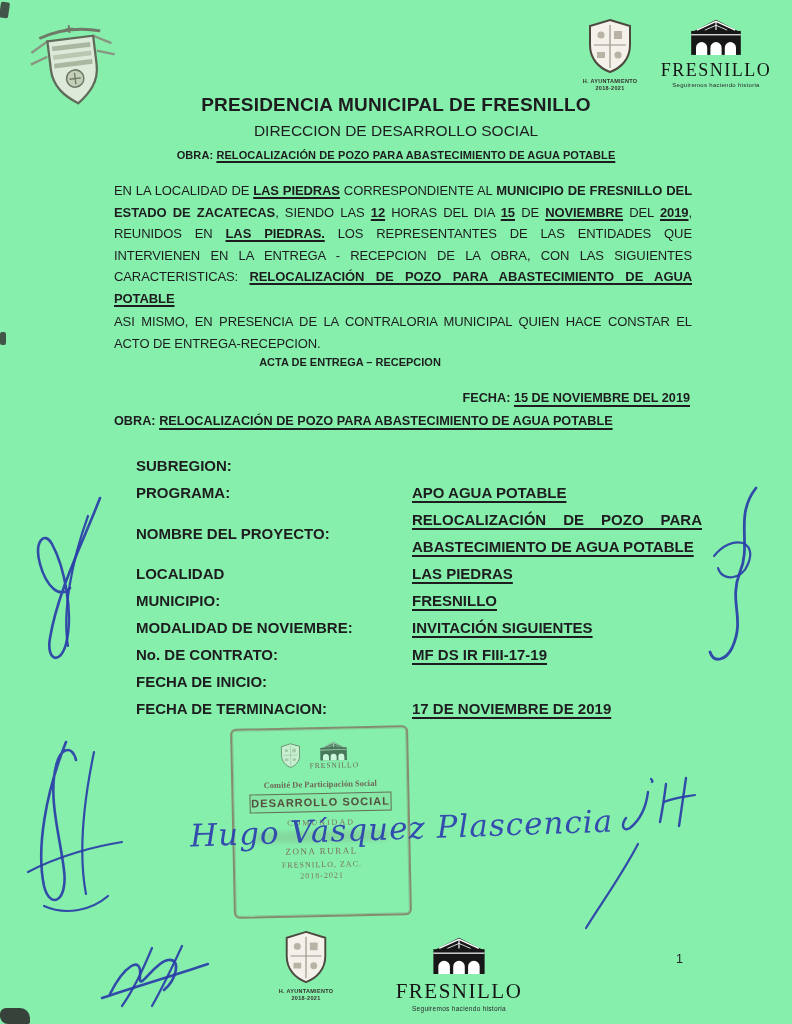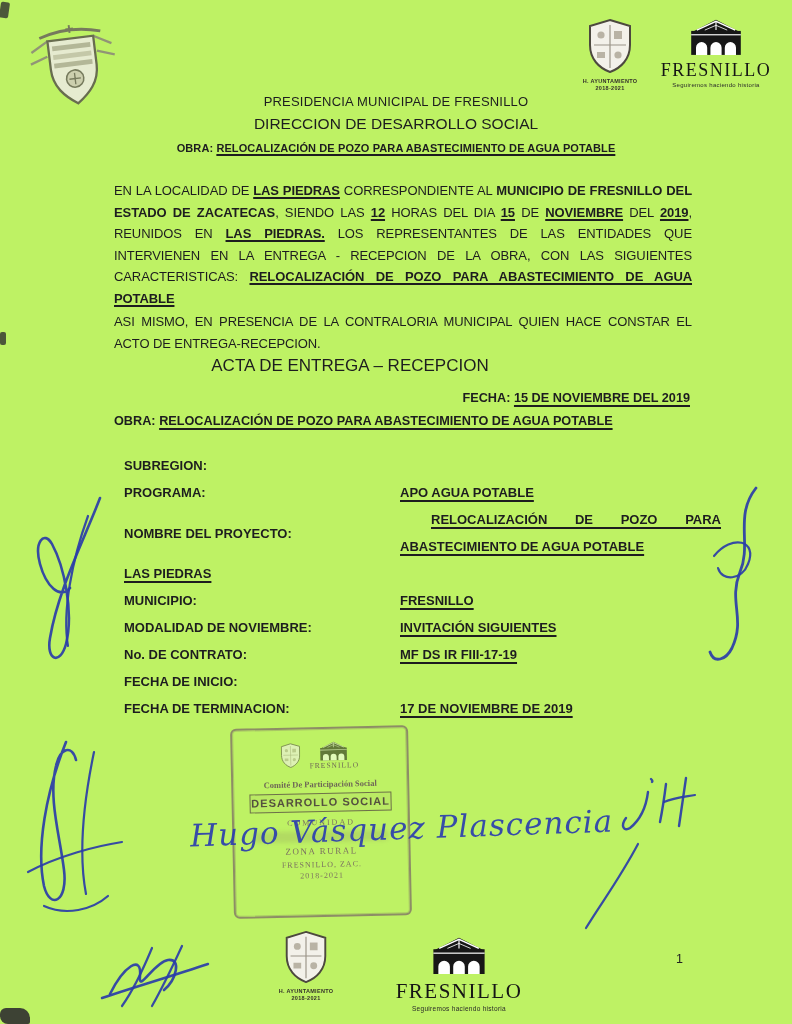--- a/index.html
+++ b/index.html
@@ -1,18 +1,18 @@
 <!DOCTYPE html>
 <html><head>
 <meta charset="utf-8">
 <title>Scanned Document</title>
 <style>
   html,body{margin:0;padding:0;background:#ffffff;}
   .page{
-    position:relative;width:792px;height:1024px;background:#bef264;overflow:hidden;
+    position:relative;width:792px;height:1024px;background:#86efac;overflow:hidden;
     font-family:"Liberation Sans",sans-serif;color:#1d1d1f;
   }
   .b{font-weight:700;}
   .u{text-decoration:underline;text-decoration-thickness:1.5px;text-underline-offset:2px;}
 
   
   .artifact{position:absolute;background:#2f2f2f;opacity:.8;border-radius:2px;}
   .a1{left:0;top:2px;width:9px;height:16px;transform:rotate(8deg);}
   .a2{left:0;top:332px;width:6px;height:13px;}
   .a3{left:0;top:1008px;width:30px;height:16px;border-radius:6px 10px 2px 8px;opacity:.9;}
@@ -25,39 +25,39 @@
   .seal-block{width:60px;text-align:center;}
   .seal-block svg{width:44px;height:56px;}
   .seal-cap{font-size:5.5px;line-height:1.25;color:#33302a;font-weight:700;letter-spacing:.3px;}
   .fres-logo{width:120px;text-align:center;}
   .fres-logo .emblem{width:56px;height:37px;}
   .fres-word{font-family:"Liberation Serif",serif;font-size:18px;letter-spacing:1.5px;color:#151515;margin-top:1px;}
   .fres-tag{font-size:6px;color:#2a2a2a;margin-top:1px;letter-spacing:.3px;}
 
   
   .hdr{position:absolute;left:0;right:0;top:94px;text-align:center;}
-  .hdr-title{font-size:13px;font-weight:400;letter-spacing:.2px;}
+  .hdr-title{font-size:19px;font-weight:700;letter-spacing:.2px;}
   .hdr-sub{font-size:15.5px;font-weight:400;margin-top:6px;}
   .hdr-obra{font-size:11px;font-weight:700;margin-top:9px;letter-spacing:.1px;}
 
   
   .p1{position:absolute;left:114px;top:180px;width:578px;font-size:13px;line-height:21.6px;text-align:justify;letter-spacing:-.1px;}
   .p2{position:absolute;left:114px;top:311px;width:578px;font-size:13px;line-height:21.6px;text-align:justify;letter-spacing:-.1px;}
-  .acta{position:absolute;left:114px;top:356px;width:472px;text-align:center;font-size:17px;font-weight:400;}
+  .acta{position:absolute;left:114px;top:356px;width:472px;text-align:center;font-size:11px;font-weight:700;}
   .fecha{position:absolute;right:102px;top:391px;font-size:12.7px;font-weight:700;}
   .obra-line{position:absolute;left:114px;top:414px;font-size:12.7px;font-weight:700;}
 
   
-  .fields{position:absolute;left:124px;top:452px;width:566px;font-size:13px;}
+  .fields{position:absolute;left:136px;top:452px;width:566px;font-size:15px;}
   .frow{display:flex;align-items:flex-start;min-height:27px;line-height:27px;}
   .frow.tall{min-height:54px;align-items:center;}
   .flabel{width:276px;font-weight:700;flex:none;}
   .fvalue{flex:1;font-weight:700;}
   .uv{text-decoration:underline;text-decoration-thickness:1.5px;text-underline-offset:3px;}
-  .vline1{display:block;width:100%;text-align:justify;text-align-last:justify;text-decoration:underline;text-decoration-thickness:1.5px;text-underline-offset:3px;margin-left:31px;}
+  .vline1{display:block;width:100%;text-align:justify;text-align-last:justify;text-decoration:underline;text-decoration-thickness:1.5px;text-underline-offset:3px;}
   .vline2{display:inline-block;text-decoration:underline;text-decoration-thickness:1.5px;text-underline-offset:3px;}
 
   
   .stamp{
     position:absolute;left:232px;top:727px;width:178px;height:190px;box-sizing:border-box;
     border:2px solid rgba(133,123,102,.85);border-radius:6px;transform:rotate(-1.2deg);
     box-shadow:inset 0 0 0 1px rgba(133,123,102,.35);
     padding:5px 6px;text-align:center;color:#7c7260;font-family:"Liberation Serif",serif;
   }
   .stamp-logos{display:flex;justify-content:center;align-items:center;gap:9px;height:42px;}
@@ -185,20 +185,21 @@
       <div class="fvalue"><span class="uv">APO AGUA POTABLE</span></div>
     </div>
     <div class="frow tall">
       <div class="flabel">NOMBRE DEL PROYECTO:</div>
       <div class="fvalue">
         <span class="vline1">RELOCALIZACIÓN DE POZO PARA</span>
         <span class="vline2">ABASTECIMIENTO DE AGUA POTABLE</span>
       </div>
     </div>
     <div class="frow">
+      <div class="flabel">LOCALIDAD</div>
       <div class="fvalue"><span class="uv">LAS PIEDRAS</span></div>
     </div>
     <div class="frow">
       <div class="flabel">MUNICIPIO:</div>
       <div class="fvalue"><span class="uv">FRESNILLO</span></div>
     </div>
     <div class="frow">
       <div class="flabel">MODALIDAD DE NOVIEMBRE:</div>
       <div class="fvalue"><span class="uv">INVITACIÓN SIGUIENTES</span></div>
     </div>

